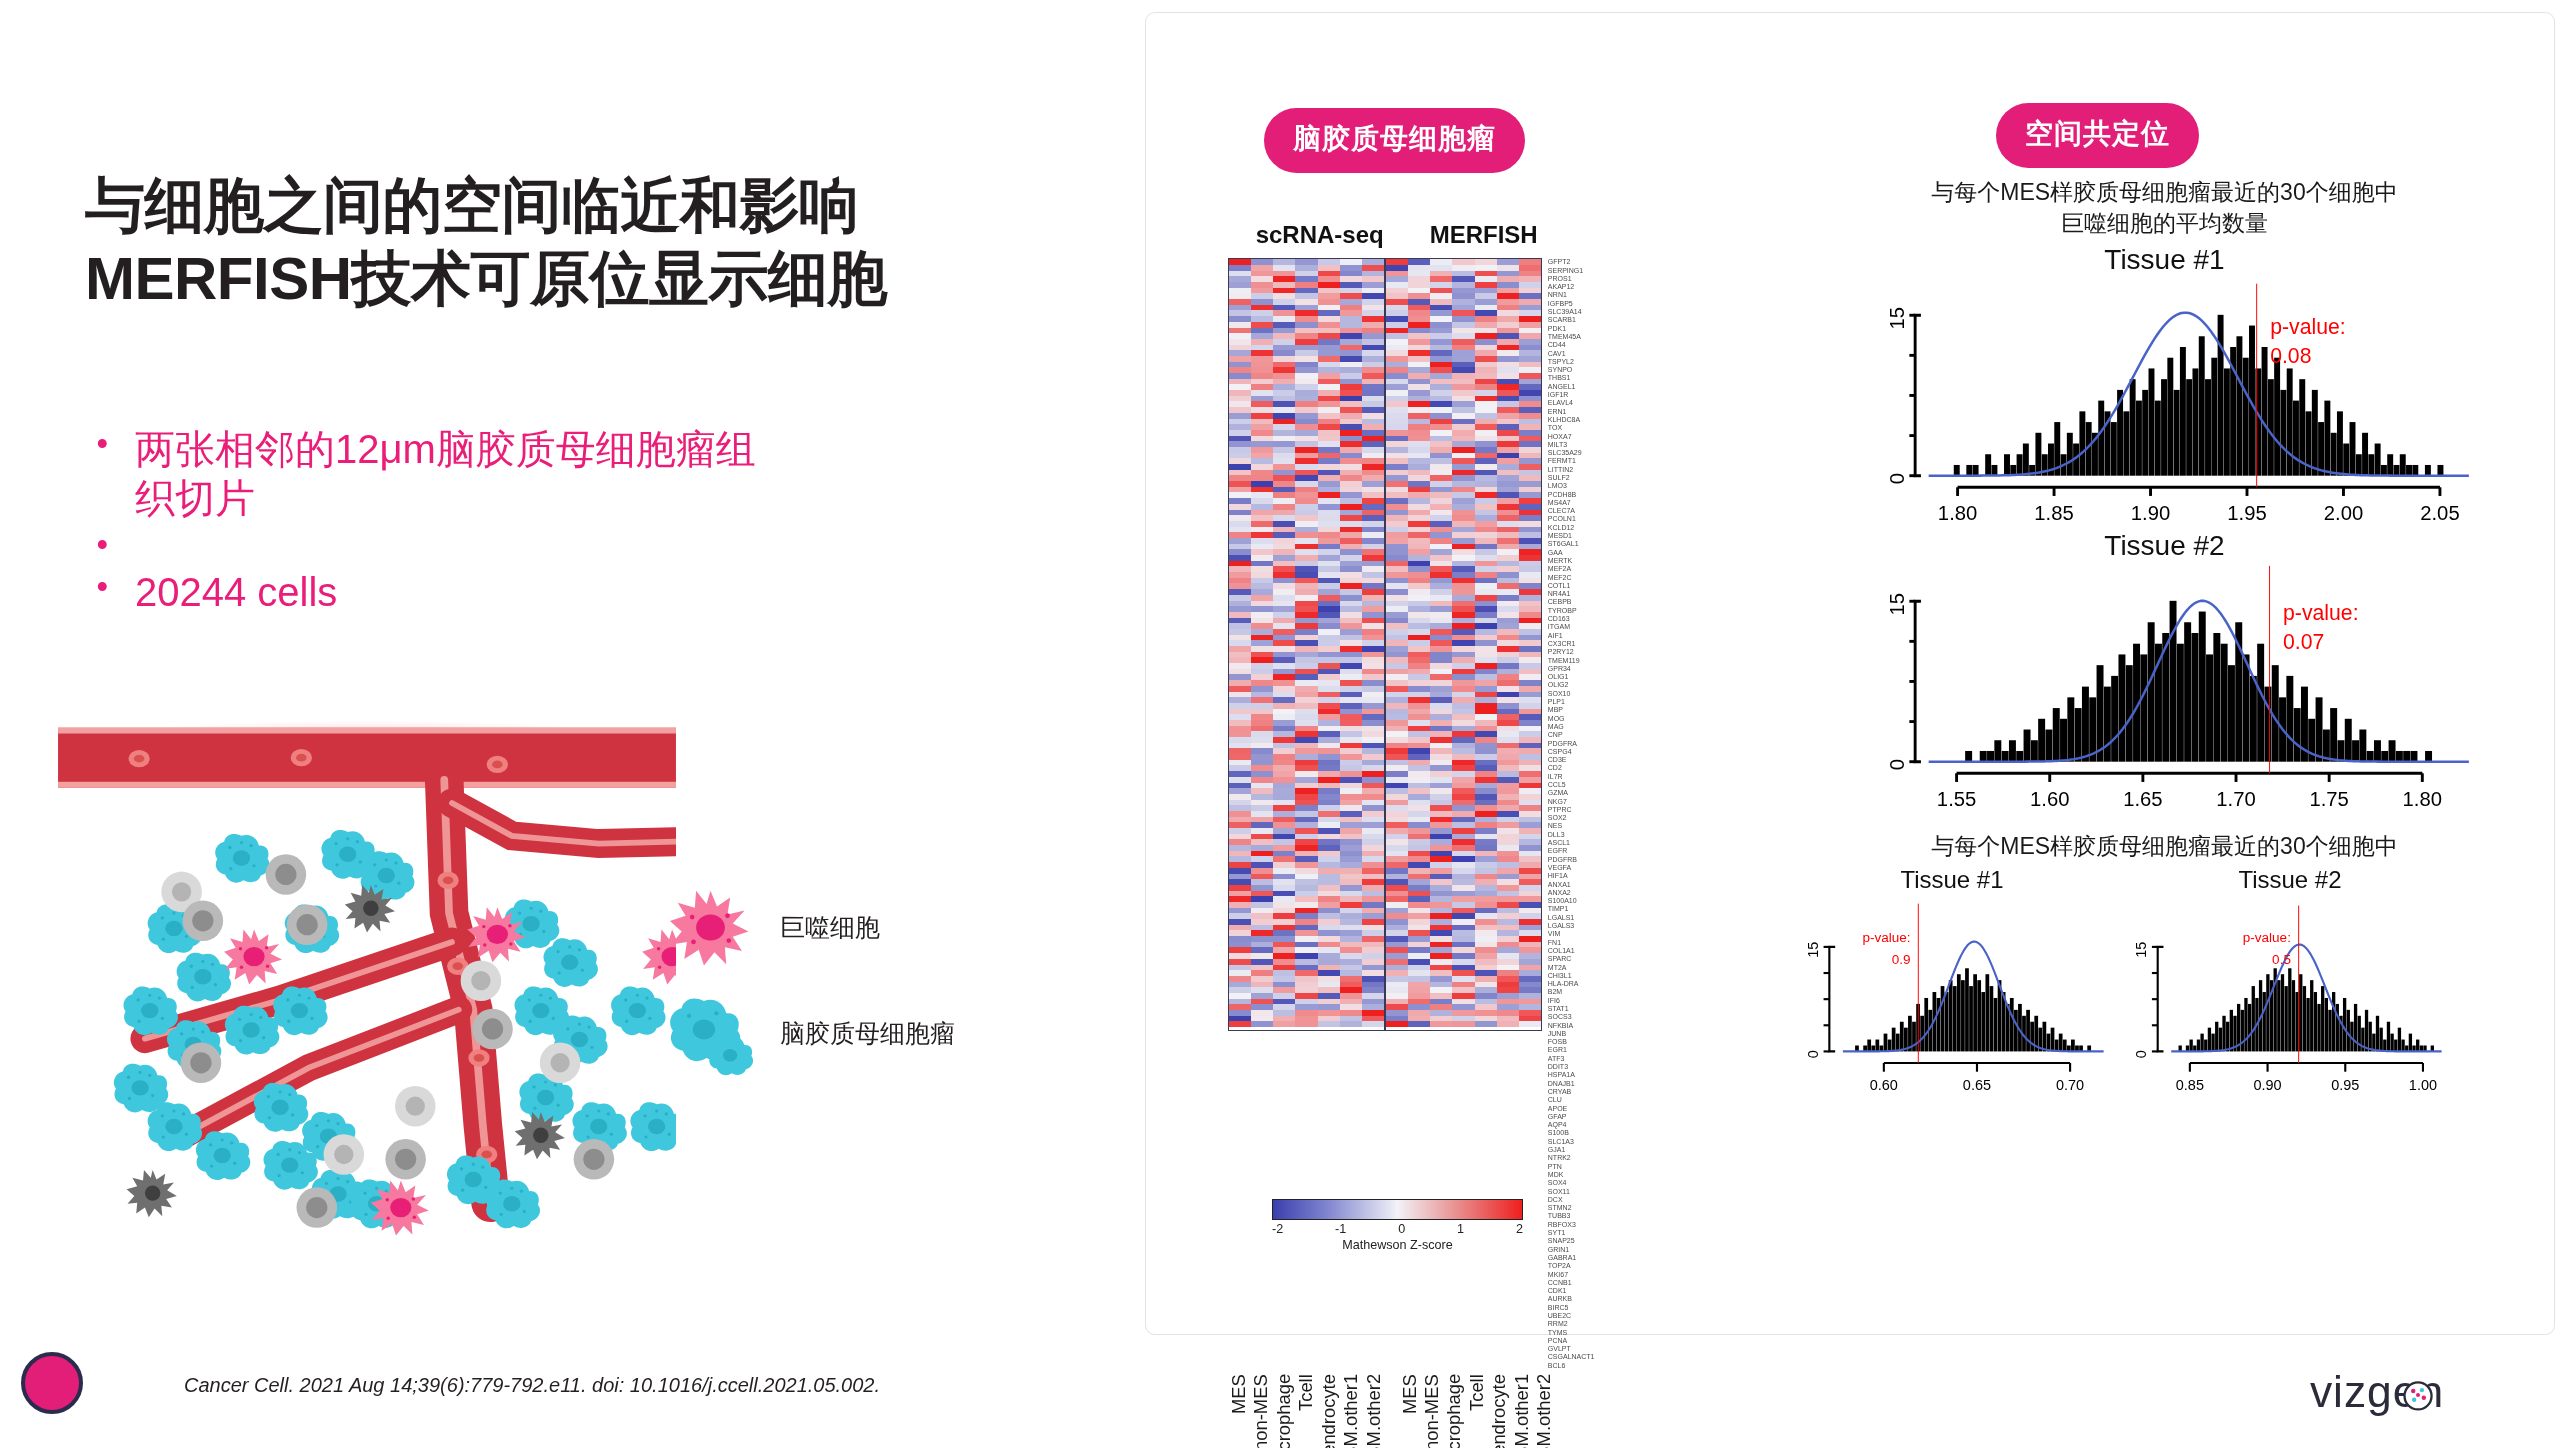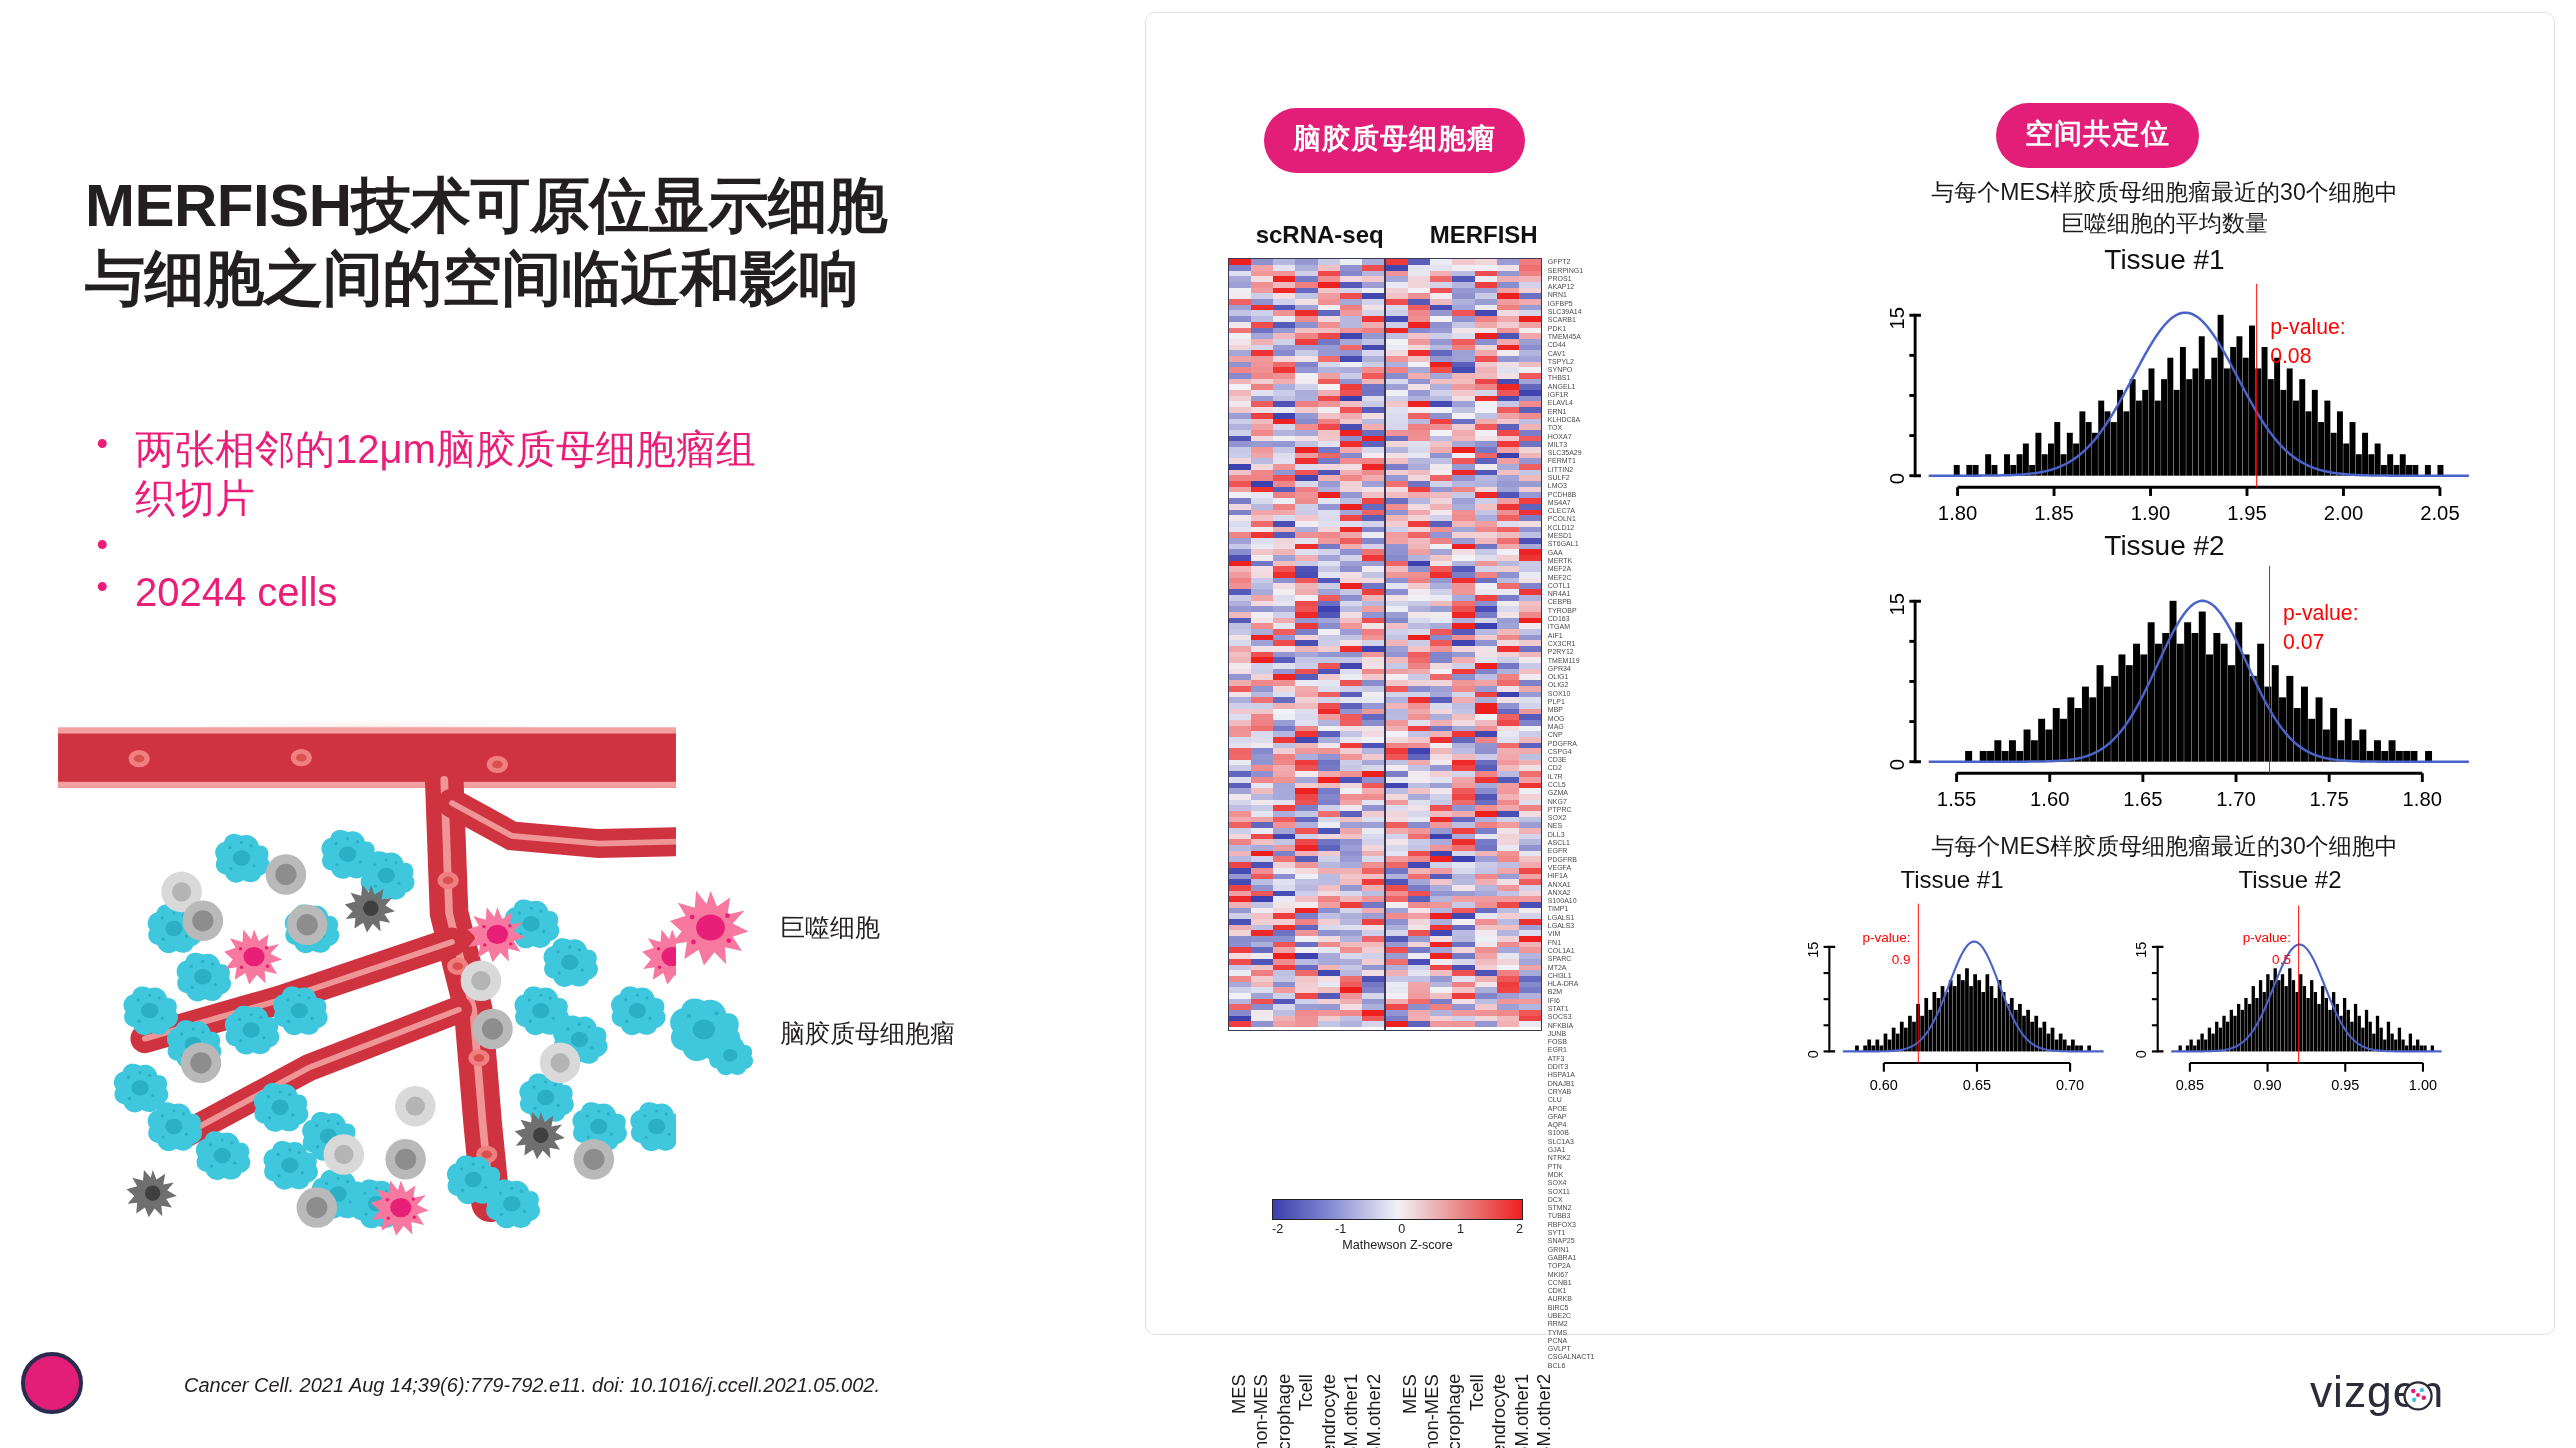--- a/index.html
+++ b/index.html
@@ -100,22 +100,22 @@
   .logo { position:absolute; left:2308px; top:1364px; width:222px; height:58px; }
 </style>
 </head>
 <body>
 
 <div class="slide">
 
   <div class="left">
 
     <div class="title">
+      <span class="title-line">与细胞之间的空间临近和影响</span>
       <span class="title-line">MERFISH技术可原位显示细胞</span>
-      <span class="title-line">与细胞之间的空间临近和影响</span>
     </div>
 
     <div class="bullets">
 
       <div class="bullet">
         <span class="bullet-dot">•</span>
         <span class="bullet-text">
           <span>两张相邻的12μm脑胶质母细胞瘤组</span><br>
           <span>织切片</span>
         </span>

